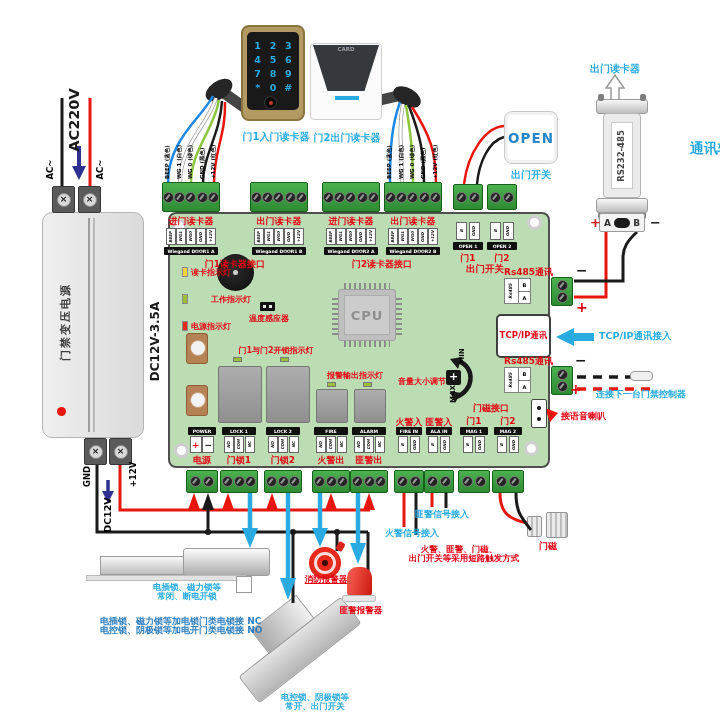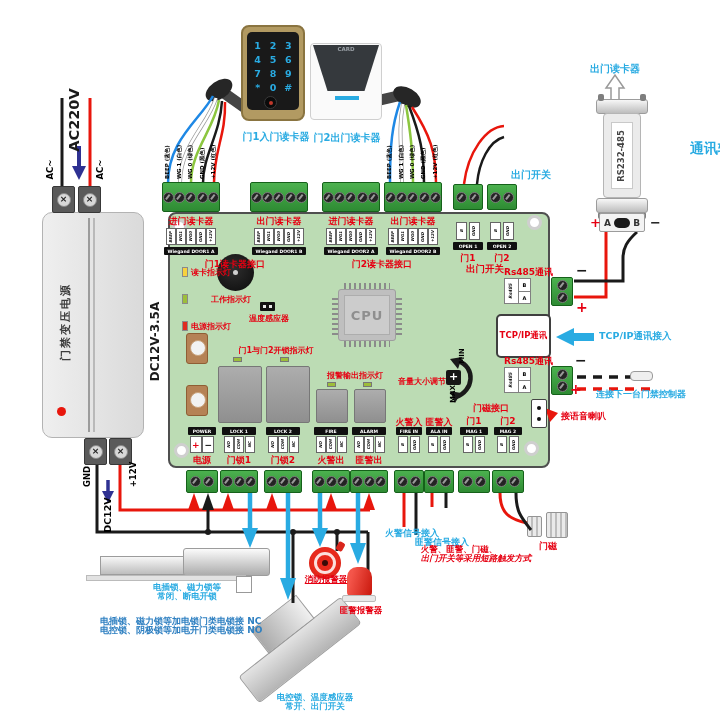--- a/index.html
+++ b/index.html
@@ -565,20 +565,23 @@
     </div>
   <div class="abs gblock" style="left:458px;top:470px;width:32px;height:23px;">
       <i class="screw"></i>
       <i class="screw"></i>
     </div>
   <div class="abs gblock" style="left:492px;top:470px;width:32px;height:23px;">
       <i class="screw"></i>
       <i class="screw"></i>
     </div>
 
+  <div class="abs" style="left:504px;top:111px;width:54px;height:53px;background:#fff;border:1.5px solid #C9C9C9;border-radius:8px;box-shadow:inset 0 0 0 3px #F1F1F1;display:flex;align-items:center;justify-content:center;z-index:3;">
+    <span class="b lab" style="color:#2887C8;font-size:13.5px;letter-spacing:1px;">OPEN</span>
+  </div>
   <div class="abs cyan b ctr lab" style="left:506px;top:168px;width:50px;height:11px;font-size:10px;">出门开关</div>
 
   <div class="abs cyan b lab" style="left:590px;top:62px;width:80px;height:12px;font-size:10px;">出门读卡器</div>
   <div class="abs silver" style="left:596px;top:99px;width:52px;height:15px;border-radius:3px;z-index:3;"></div>
   <div class="abs" style="left:598px;top:94px;width:6px;height:7px;background:#7E7E7E;border-radius:2px;z-index:3;"></div>
   <div class="abs" style="left:640px;top:94px;width:6px;height:7px;background:#7E7E7E;border-radius:2px;z-index:3;"></div>
   <div class="abs" style="left:603px;top:113px;width:38px;height:85px;background:#EBEBEB;border:1px solid #B5B5B5;border-radius:4px;z-index:3;"></div>
   <div class="abs" style="left:611px;top:122px;width:22px;height:67px;background:#fff;border:1px solid #C9C9C9;z-index:4;"></div>
   <div class="abs rot b ctr lab" style="left:590px;top:150px;width:64px;height:12px;font-size:8.5px;color:#444;z-index:5;">RS232-485</div>
   <div class="abs silver" style="left:596px;top:198px;width:52px;height:15px;border-radius:3px;z-index:3;"></div>
@@ -586,24 +589,24 @@
   <div class="abs" style="left:640px;top:212px;width:6px;height:7px;background:#7E7E7E;border-radius:2px;z-index:2;"></div>
   <div class="abs" style="left:599px;top:213px;width:46px;height:19px;background:#F3F3F3;border:1px solid #9C9C9C;border-radius:2px;display:flex;align-items:center;justify-content:space-between;padding:0 4px;z-index:4;">
     <span class="b lab" style="font-size:9px;color:#333;">A</span>
     <span style="width:16px;height:10px;background:#1B1B1B;border-radius:5px;"></span>
     <span class="b lab" style="font-size:9px;color:#333;">B</span>
   </div>
   <div class="abs cyan b lab" style="left:646px;top:140px;width:66px;height:12px;font-size:14px;margin-left:44px;">通讯转换器</div>
   <div class="abs red b lab" style="left:590px;top:215px;width:12px;height:14px;font-size:13px;">+</div>
   <div class="abs b lab" style="left:650px;top:215px;width:12px;height:14px;font-size:13px;color:#1A1A1A;">−</div>
 
-  <div class="abs cyan b ctr lab" style="left:406px;top:536px;width:72px;height:11px;font-size:9px;">匪警信号接入</div>
+  <div class="abs cyan b ctr lab" style="left:406px;top:508px;width:72px;height:11px;font-size:9px;">匪警信号接入</div>
   <div class="abs cyan b ctr lab" style="left:376px;top:527px;width:72px;height:11px;font-size:9px;">火警信号接入</div>
   <div class="abs red b ctr lab" style="left:409px;top:544px;width:100px;height:10px;font-size:8.5px;">火警、匪警、门磁、</div>
-  <div class="abs red b ctr lab" style="left:416px;top:553px;width:120px;height:10px;font-size:8.5px;font-style:italic;">出门开关等采用短路触发方式</div>
+  <div class="abs red b ctr lab" style="left:404px;top:553px;width:120px;height:10px;font-size:8.5px;">出门开关等采用短路触发方式</div>
   <div class="abs ribbed" style="left:527px;top:516px;width:15px;height:21px;"></div>
   <div class="abs ribbed" style="left:546px;top:512px;width:22px;height:26px;"></div>
   <div class="abs red b ctr lab" style="left:533px;top:540px;width:30px;height:10px;font-size:9px;">门磁</div>
 
   <div class="abs silver" style="left:100px;top:556px;width:90px;height:19px;"></div>
   <div class="abs silver" style="left:183px;top:548px;width:87px;height:28px;border-radius:3px;background:linear-gradient(#FBFBFB,#ACACAC);"></div>
   <div class="abs" style="left:86px;top:575px;width:160px;height:6px;background:#E2E2E2;border:1px solid #BBB;z-index:1;"></div>
   <div class="abs" style="left:236px;top:576px;width:16px;height:17px;background:#fff;border:1px solid #999;z-index:3;"></div>
   <div class="abs cyan b ctr lab" style="left:137px;top:582px;width:100px;height:10px;font-size:8.5px;">电插锁、磁力锁等</div>
   <div class="abs cyan b ctr lab" style="left:137px;top:591px;width:100px;height:10px;font-size:8.5px;">常闭、断电开锁</div>
@@ -622,16 +625,16 @@
 
   <div class="abs" style="left:240px;top:585px;width:120px;height:130px;transform:rotate(52deg);z-index:1;">
     <div class="abs silver" style="left:43px;top:0px;width:34px;height:130px;border-radius:4px;background:linear-gradient(90deg,#E3E3E3,#B4B4B4);"></div>
     <div class="abs" style="left:56px;top:6px;width:8px;height:8px;border-radius:50%;background:#FDFDFD;border:1px solid #8F8F8F;"></div>
     <div class="abs" style="left:56px;top:114px;width:8px;height:8px;border-radius:50%;background:#FDFDFD;border:1px solid #8F8F8F;"></div>
     <div class="abs silver" style="left:14px;top:34px;width:30px;height:58px;background:linear-gradient(#F0F0F0,#A9A9A9);"></div>
     <div class="abs" style="left:47px;top:40px;width:15px;height:48px;background:#fff;border:1px solid #999;display:flex;align-items:center;justify-content:center;">
       <span class="vt" style="font-size:6.5px;color:#444;letter-spacing:1px;">LOCK</span>
     </div>
   </div>
-  <div class="abs cyan b ctr lab" style="left:255px;top:692px;width:120px;height:10px;font-size:8.5px;">电控锁、温度感应器</div>
+  <div class="abs cyan b ctr lab" style="left:255px;top:692px;width:120px;height:10px;font-size:8.5px;">电控锁、阴极锁等</div>
   <div class="abs cyan b ctr lab" style="left:255px;top:701px;width:120px;height:10px;font-size:8.5px;">常开、出门开关</div>
 
 </div>
 
 </body></html>

